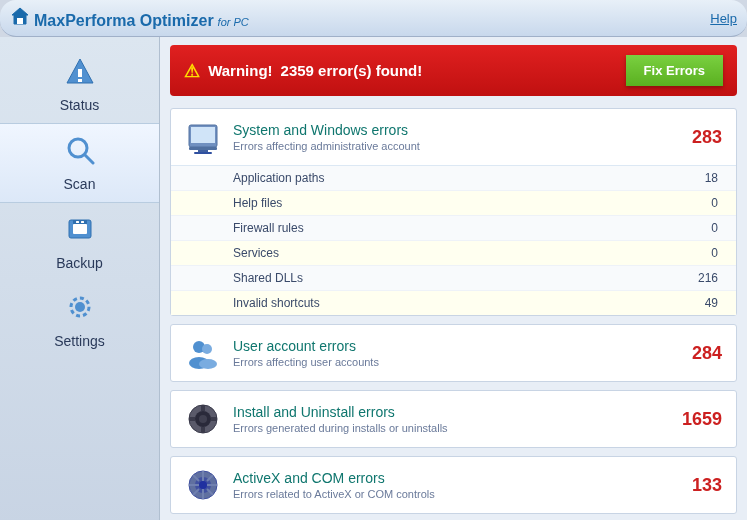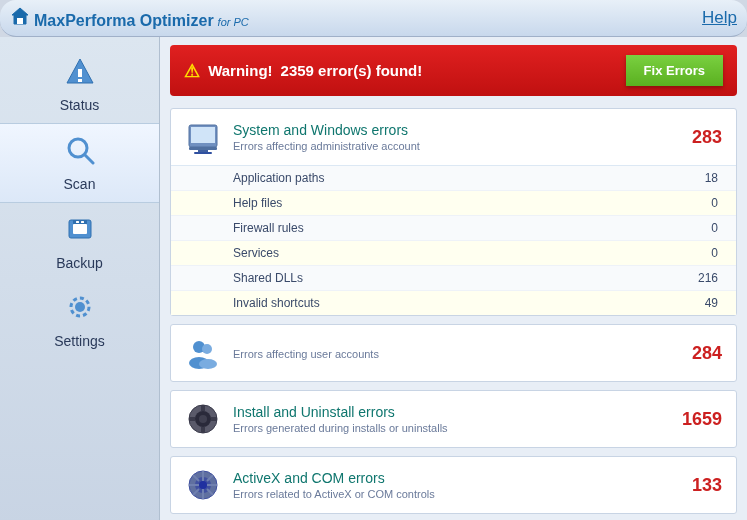--- a/index.html
+++ b/index.html
@@ -32,21 +32,21 @@
       font-size: 16px;
       font-weight: bold;
       color: #1a6aab;
     }
     .for-pc {
       font-size: 11px;
       color: #1a6aab;
       font-style: italic;
     }
     .help-link {
-      font-size: 17px;
+      font-size: 13px;
       color: #1a6aab;
       text-decoration: underline;
       cursor: pointer;
     }
 
     
     .main-layout {
       display: flex;
       flex: 1;
       background: #d0d8e4;
@@ -330,20 +330,21 @@
         <div class="error-header">
           <div class="error-icon">
             <svg width="36" height="36" viewBox="0 0 36 36">
               <circle cx="14" cy="12" r="6" fill="#5090d0"></circle>
               <circle cx="22" cy="14" r="5" fill="#7aace0"></circle>
               <ellipse cx="14" cy="28" rx="10" ry="6" fill="#5090d0"></ellipse>
               <ellipse cx="23" cy="29" rx="9" ry="5" fill="#7aace0"></ellipse>
             </svg>
           </div>
           <div class="error-info">
+            <div class="error-title">User account errors</div>
             <div class="error-subtitle">Errors affecting user accounts</div>
           </div>
           <div class="error-count">284</div>
         </div>
       </div>
 
       <div class="error-section">
         <div class="error-header">
           <div class="error-icon">
             <svg width="36" height="36" viewBox="0 0 36 36">

